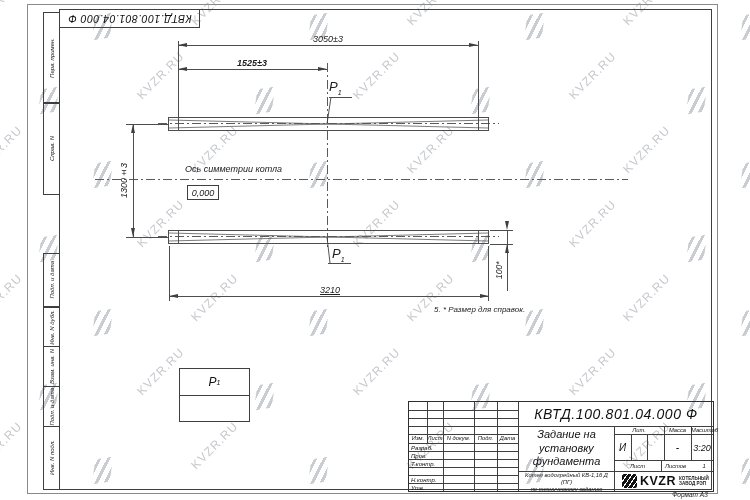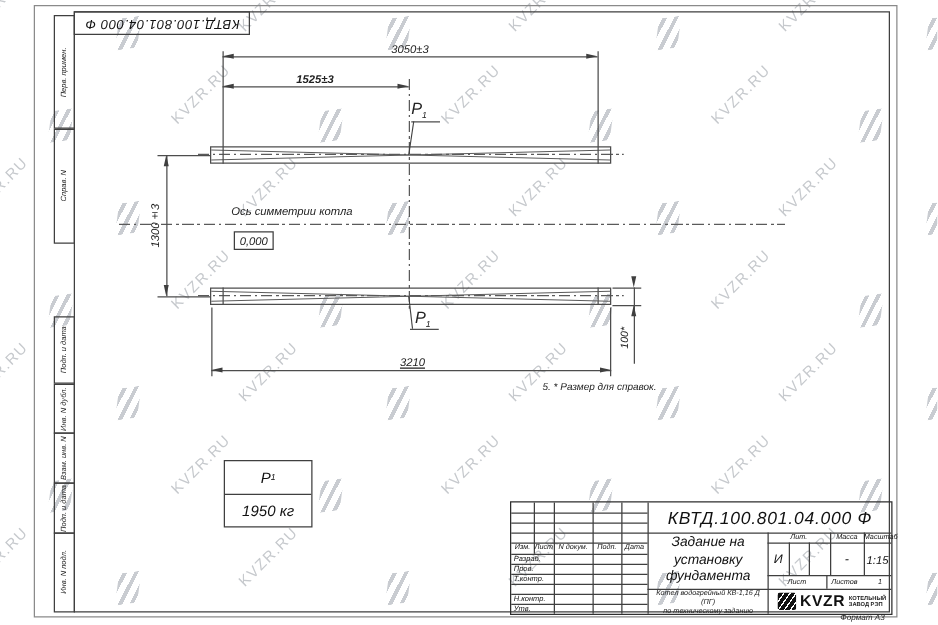--- a/index.html
+++ b/index.html
@@ -238,21 +238,20 @@
   <span class="cad z3" style="left:185px;top:164px;font-size:9px;">Ось симметрии котла</span>
   <div class="box z3" style="left:187px;top:185px;width:32px;height:15px;display:flex;align-items:center;justify-content:center;">
     <span class="cad" style="position:static;font-size:9px;">0,000</span>
   </div>
 
   <div id="load-table">
     <div class="cell">
       <span>P</span>
         <sub class="idx">1</sub>
     </div>
-    <div class="cell">1950 кг</div>
   </div>
 
   <div id="notes">
     <p>5. * Размер для справок.</p>
   </div>
 
   <div id="titleblock">
 
     <i class="tl" style="left:18px;top:0;width:1px;height:41px;"></i>
     <i class="tl" style="left:34px;top:0;width:1px;height:89px;"></i>
@@ -298,21 +297,21 @@
     <div id="tb-product">
       <div>Котел водогрейный КВ-1,16 Д (ПГ)</div>
       <div>по техническому заданию</div>
     </div>
 
     <span class="tb-txt small-h" style="left:205px;top:25px;width:50px;">Лит.</span>
     <span class="tb-txt small-h" style="left:255px;top:25px;width:27px;">Масса</span>
     <span class="tb-txt small-h" style="left:282px;top:25px;width:22px;">Масштаб</span>
     <span class="tb-txt" style="left:205px;top:40px;width:17px;font-size:10px;">И</span>
     <span class="tb-txt" style="left:255px;top:40px;width:27px;font-size:10px;">-</span>
-    <span class="tb-txt" style="left:282px;top:41px;width:22px;font-size:9px;">1:15</span>
+    <span class="tb-txt" style="left:282px;top:41px;width:22px;font-size:9px;">3:20</span>
     <span class="tb-txt small-h" style="left:205px;top:61px;width:47px;">Лист</span>
     <span class="tb-txt small-h" style="left:256px;top:61px;width:28px;text-align:left;">Листов</span>
     <span class="tb-txt small-h" style="left:290px;top:61px;width:10px;">1</span>
 
     <div id="tb-logo">
       <div id="logo-mark"></div>
       <div id="logo-word">KVZR</div>
       <div id="logo-caption">
         <div>КОТЕЛЬНЫЙ</div>
         <div>ЗАВОД РЭП</div>

